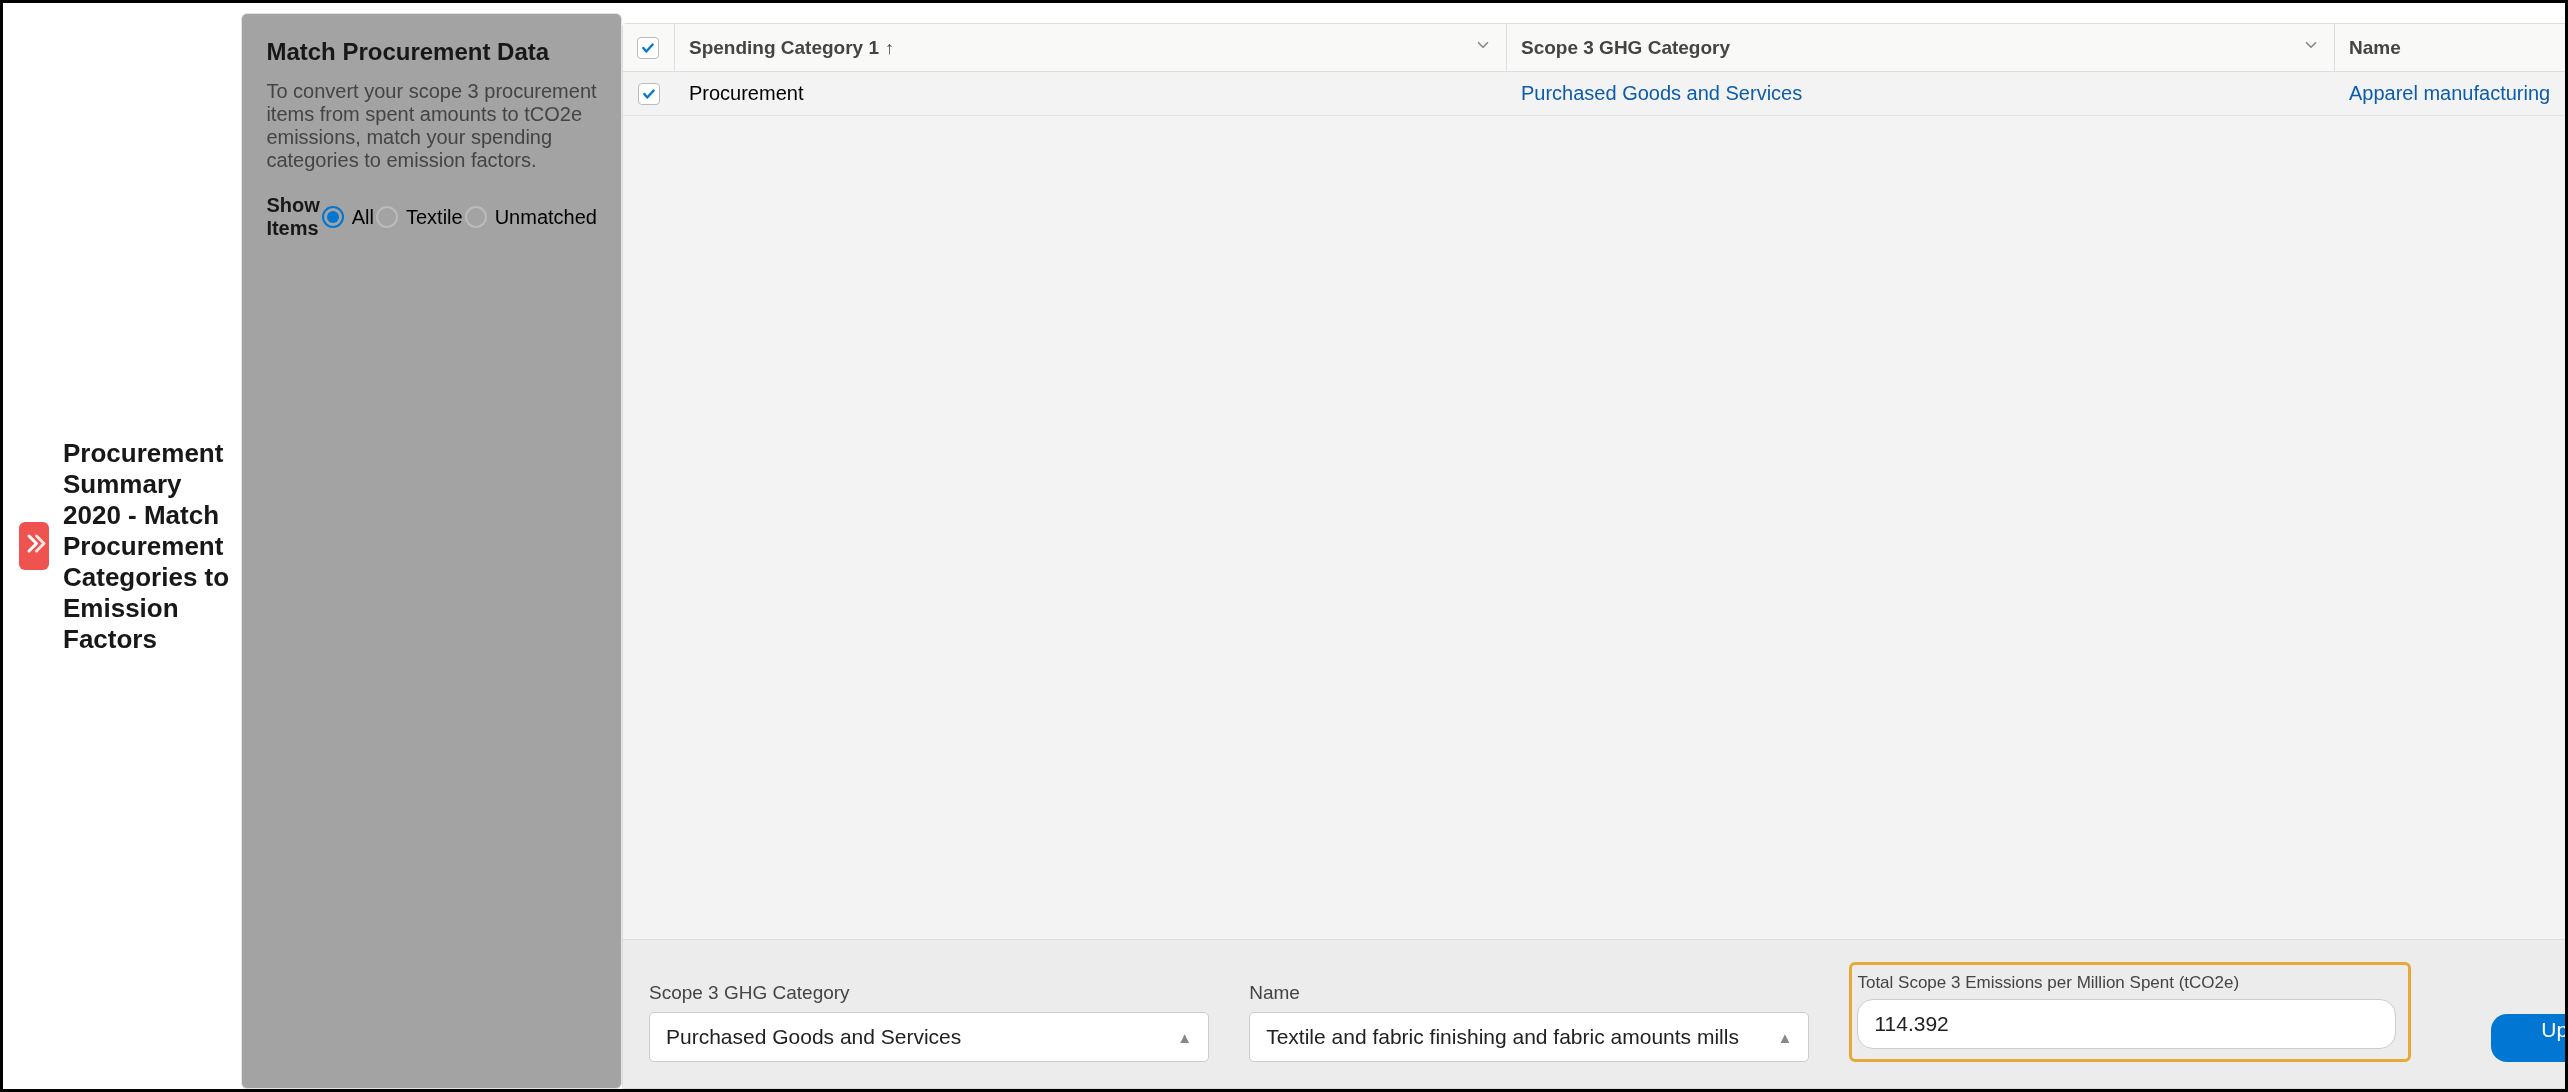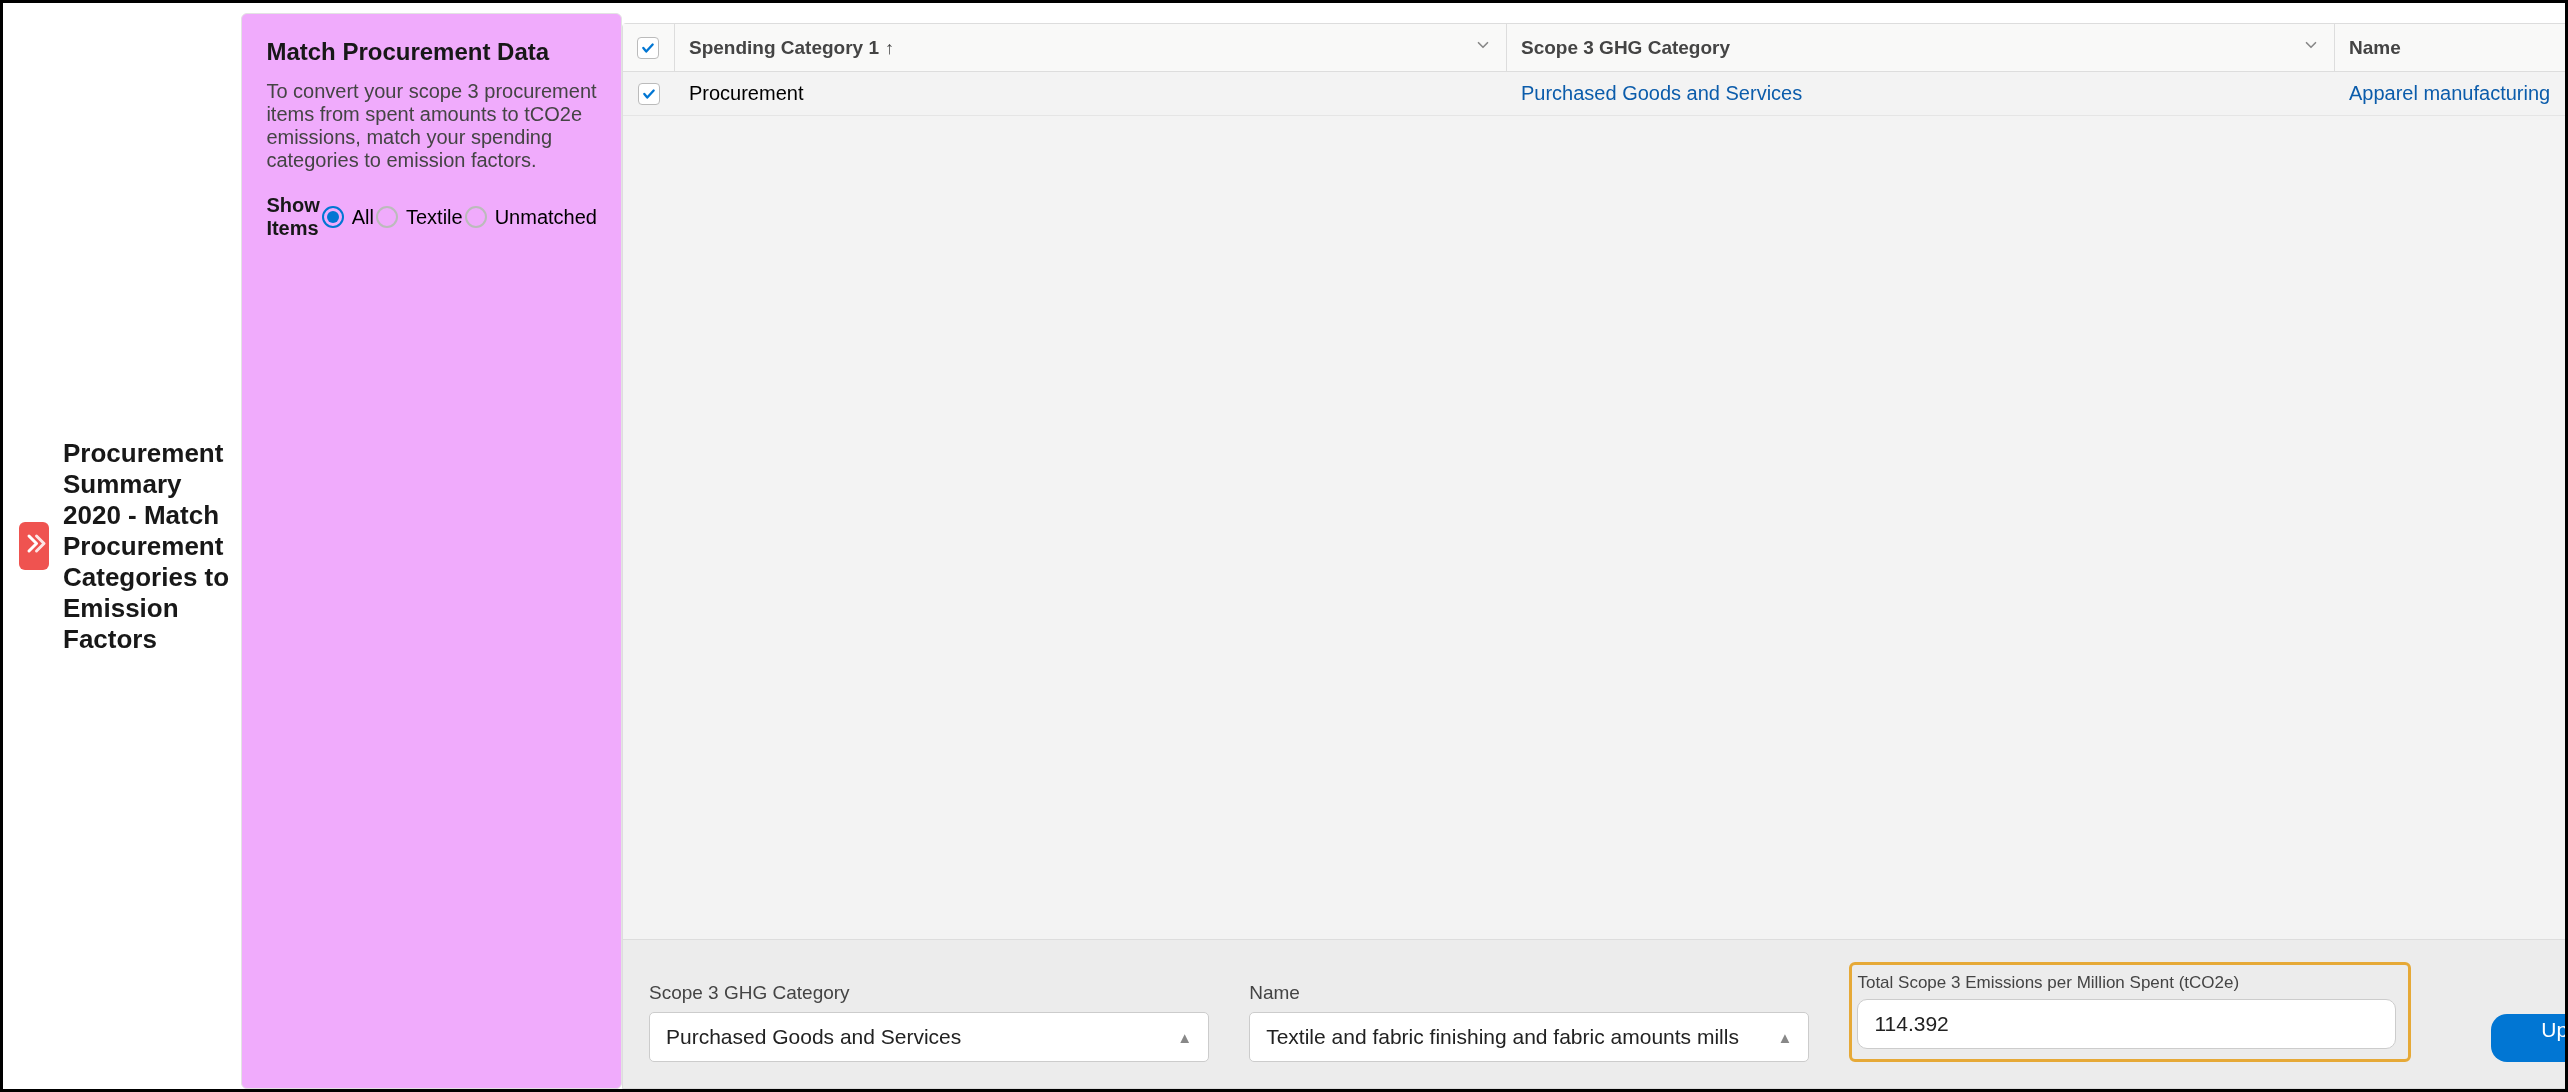--- a/index.html
+++ b/index.html
@@ -17,21 +17,21 @@
       padding: 4px 0 14px 6px;
     }
     .app-icon {
       width: 48px; height: 48px; background: #ef5350; border-radius: 6px;
       display: flex; align-items: center; justify-content: center;
       color: #fff;
     }
     .page-title { font-size: 26px; font-weight: 700; color: #181818; }
     .card {
       border: 1px solid #e3e3e3; border-radius: 6px;
-      padding: 24px 24px 20px 24px; background: #f0abfc;
+      padding: 24px 24px 20px 24px; background: #a3a3a3;
     }
     .card-title { font-size: 24px; font-weight: 700; color: #181818; margin-bottom: 14px; }
     .card-desc { font-size: 20px; color: #444; margin-bottom: 22px; }
     .filter-row { display: flex; justify-content: flex-end; align-items: center; gap: 2px; font-size: 20px; }
     .filter-label { font-weight: 700; color: #181818; }
     .radio { display: inline-flex; align-items: flex-start; gap: 8px; cursor: pointer; }
     .radio-dot {
       width: 22px; height: 22px; border: 2px solid #bbb; border-radius: 50%;
       display: inline-flex; align-items: center; justify-content: center;
     }
@@ -71,21 +71,21 @@
     .field-label { font-size: 19px; color: #444; }
     .select {
       height: 50px; background: #fff; border: 1px solid #ccc; border-radius: 5px;
       display: flex; align-items: center; justify-content: space-between;
       padding: 0 16px; font-size: 21px; color: #222;
     }
     .tri-up { color: #888; font-size: 15px; }
     .highlight-field { display: flex; flex-direction: column; border: 3px solid #e6a937; border-radius: 6px; padding: 8px 12px 10px 5px; width: 600px; gap: 6px; background: #ececec; }
     .highlight-field .field-label { font-size: 17px; }
     .input {
-      height: 50px; background: #fff; border: 1px solid #ccc; border-radius: 10px;
+      height: 50px; background: #fff; border: 1px solid #ccc; border-radius: 16px;
       display: flex; align-items: center; padding: 0 16px; font-size: 21px; color: #222;
     }
     .spacer { flex: 1; }
     .primary-btn {
       background: #0176d3; color: #fff; border: none; border-radius: 16px;
       height: 48px; padding: 4px 28px; font-size: 21px; font-weight: 500; cursor: pointer;
     }
     .col-head-left { display: flex; align-items: flex-end; }
   </style>
 </head>

